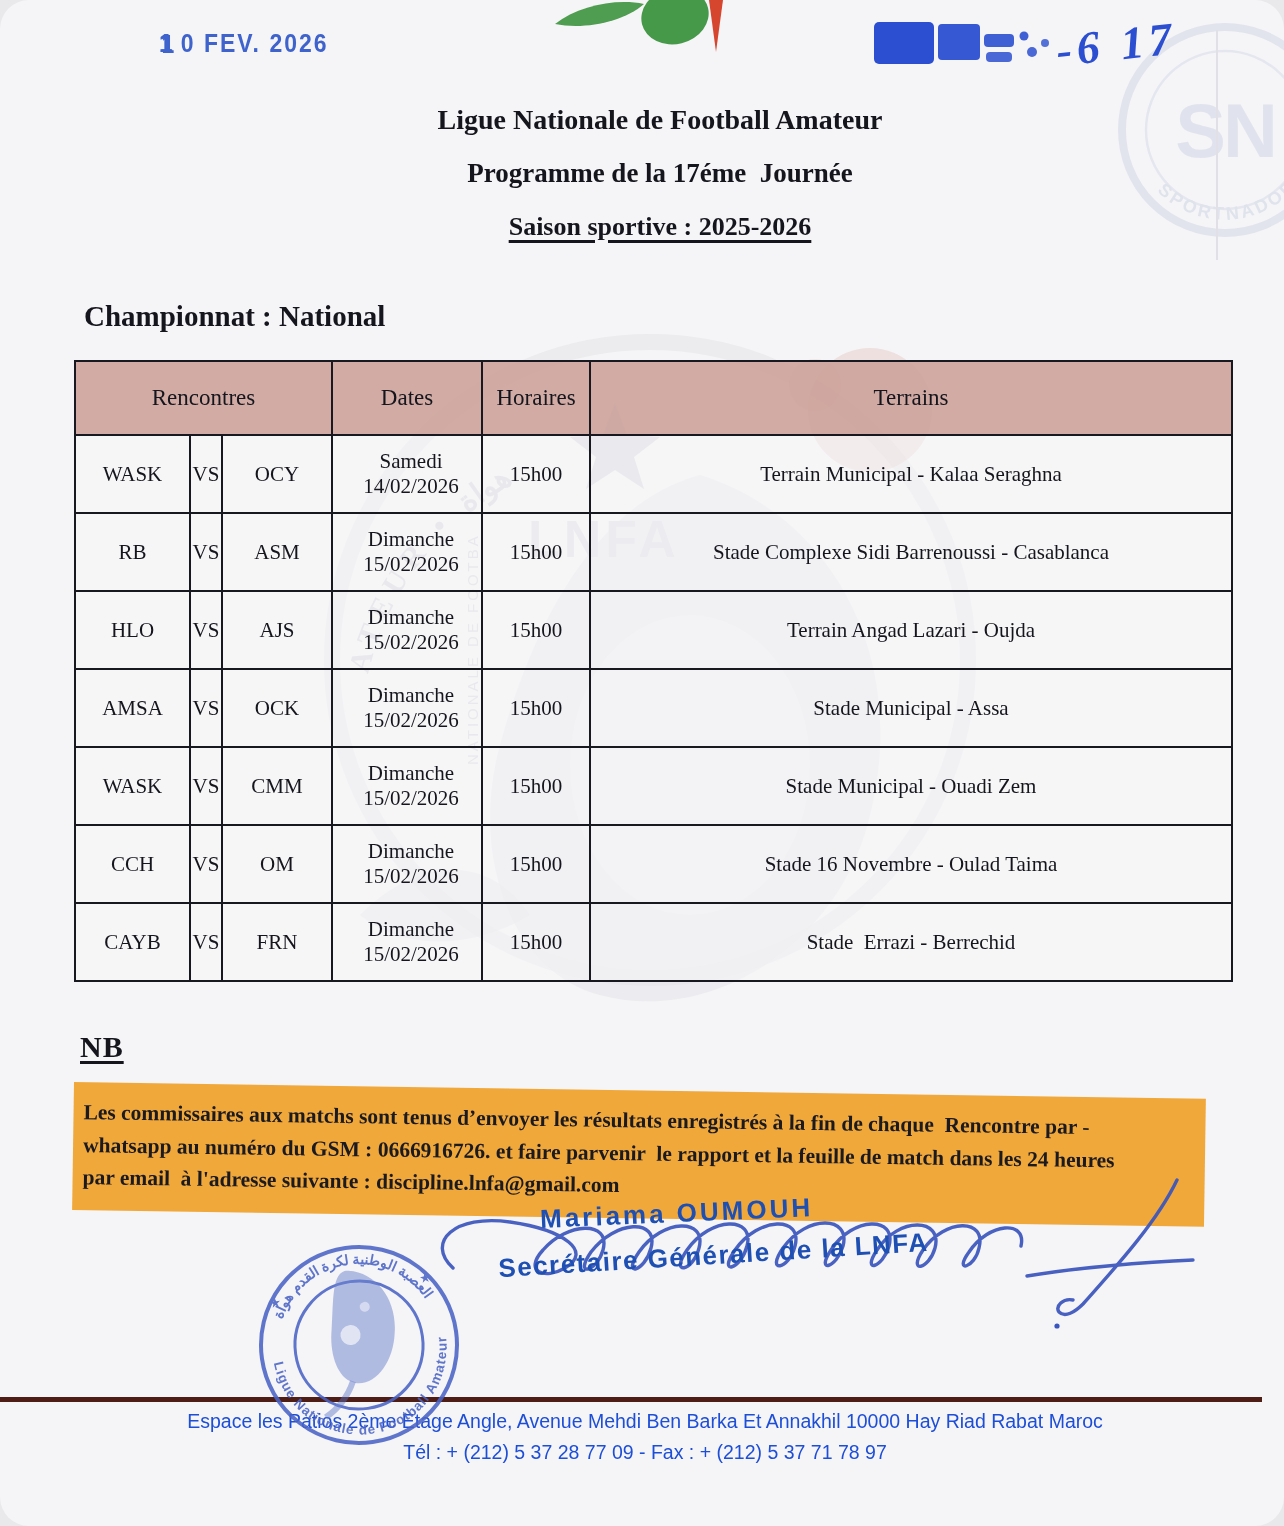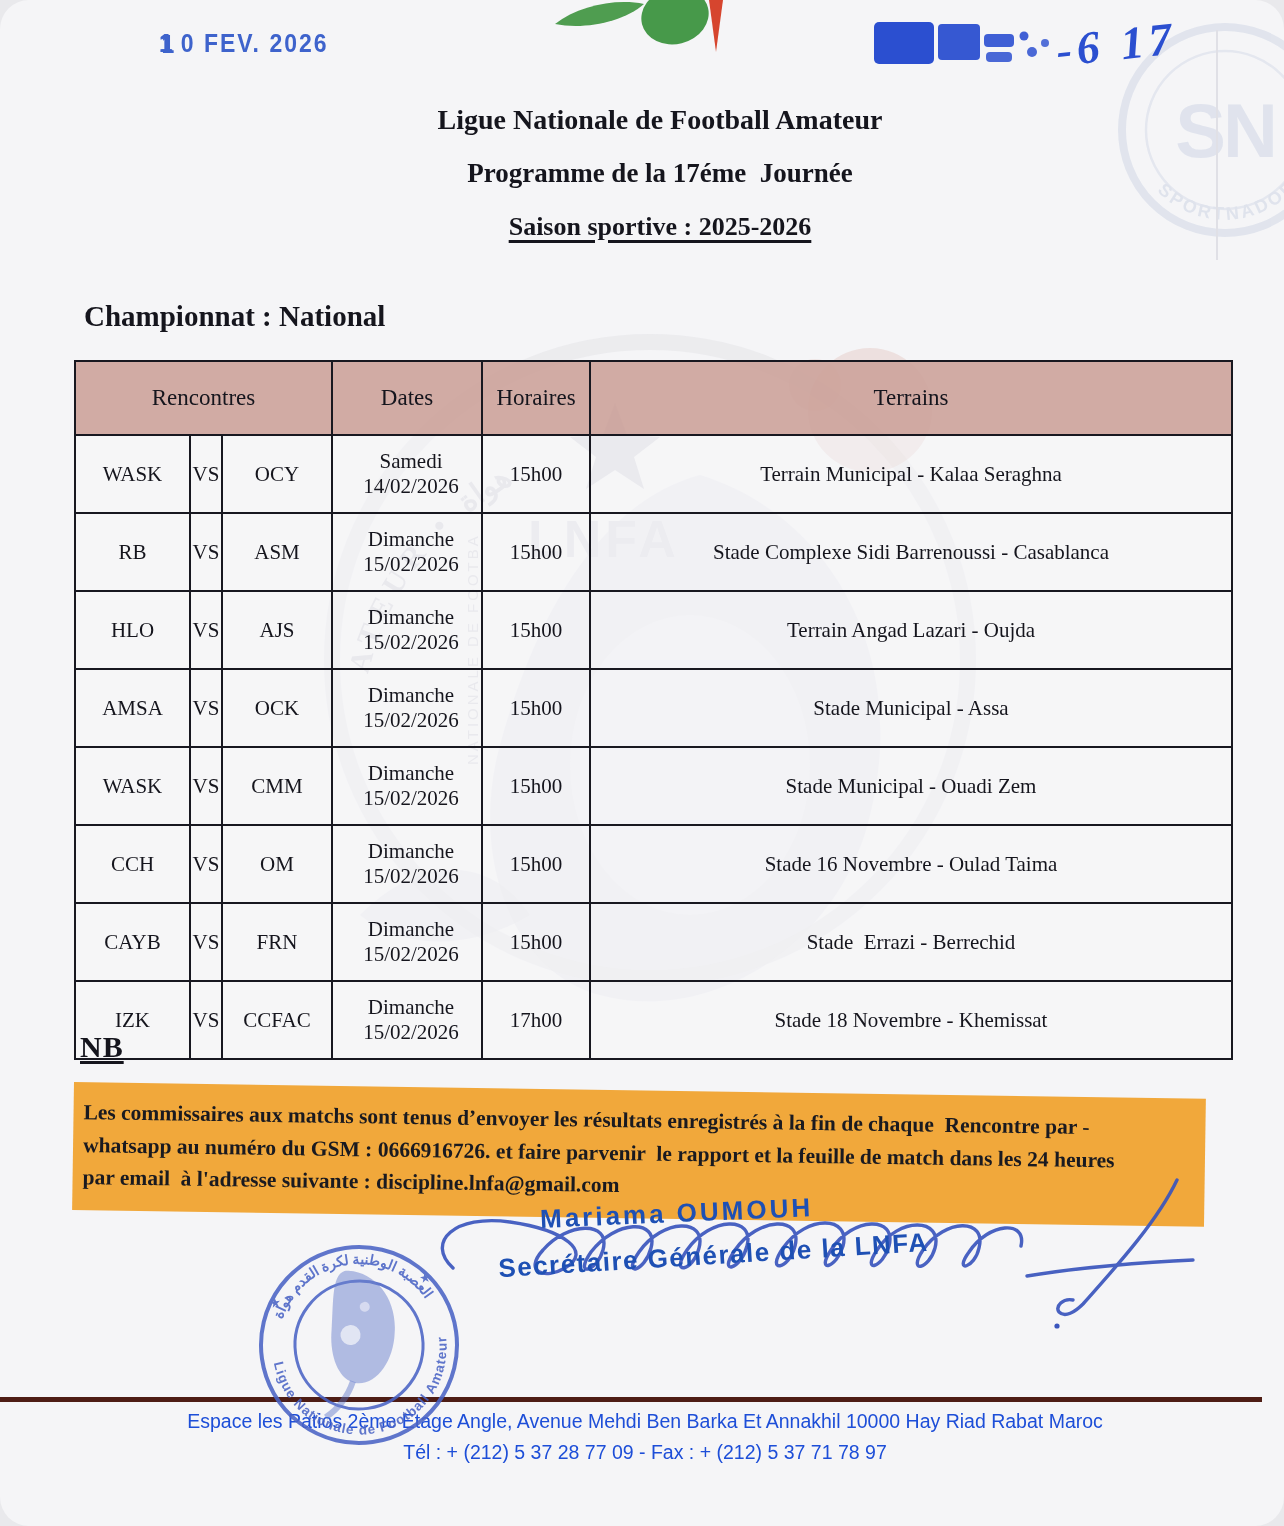--- a/index.html
+++ b/index.html
@@ -208,31 +208,20 @@
     <tr class="row">
       <td>CAYB</td>
       <td class="c-vs">VS</td>
       <td>FRN</td>
       <td class="c-date">
             <div>Dimanche</div>
             <div>15/02/2026</div>
           </td>
       <td>15h00</td>
       <td class="c-venue">Stade  Errazi - Berrechid</td>
-    </tr>
-    <tr class="row">
-      <td>IZK</td>
-      <td class="c-vs">VS</td>
-      <td>CCFAC</td>
-      <td class="c-date">
-            <div>Dimanche</div>
-            <div>15/02/2026</div>
-          </td>
-      <td>17h00</td>
-      <td class="c-venue">Stade 18 Novembre - Khemissat</td>
     </tr>
   </tbody>
     </table>
 
   <div class="abs nb">NB</div>
   <div class="abs note">
     <div>Les commissaires aux matchs sont tenus d’envoyer les résultats enregistrés à la fin de chaque  Rencontre par -</div>
     <div>whatsapp au numéro du GSM : 0666916726. et faire parvenir  le rapport et la feuille de match dans les 24 heures</div>
     <div>par email  à l'adresse suivante : discipline.lnfa@gmail.com</div>
   </div>

